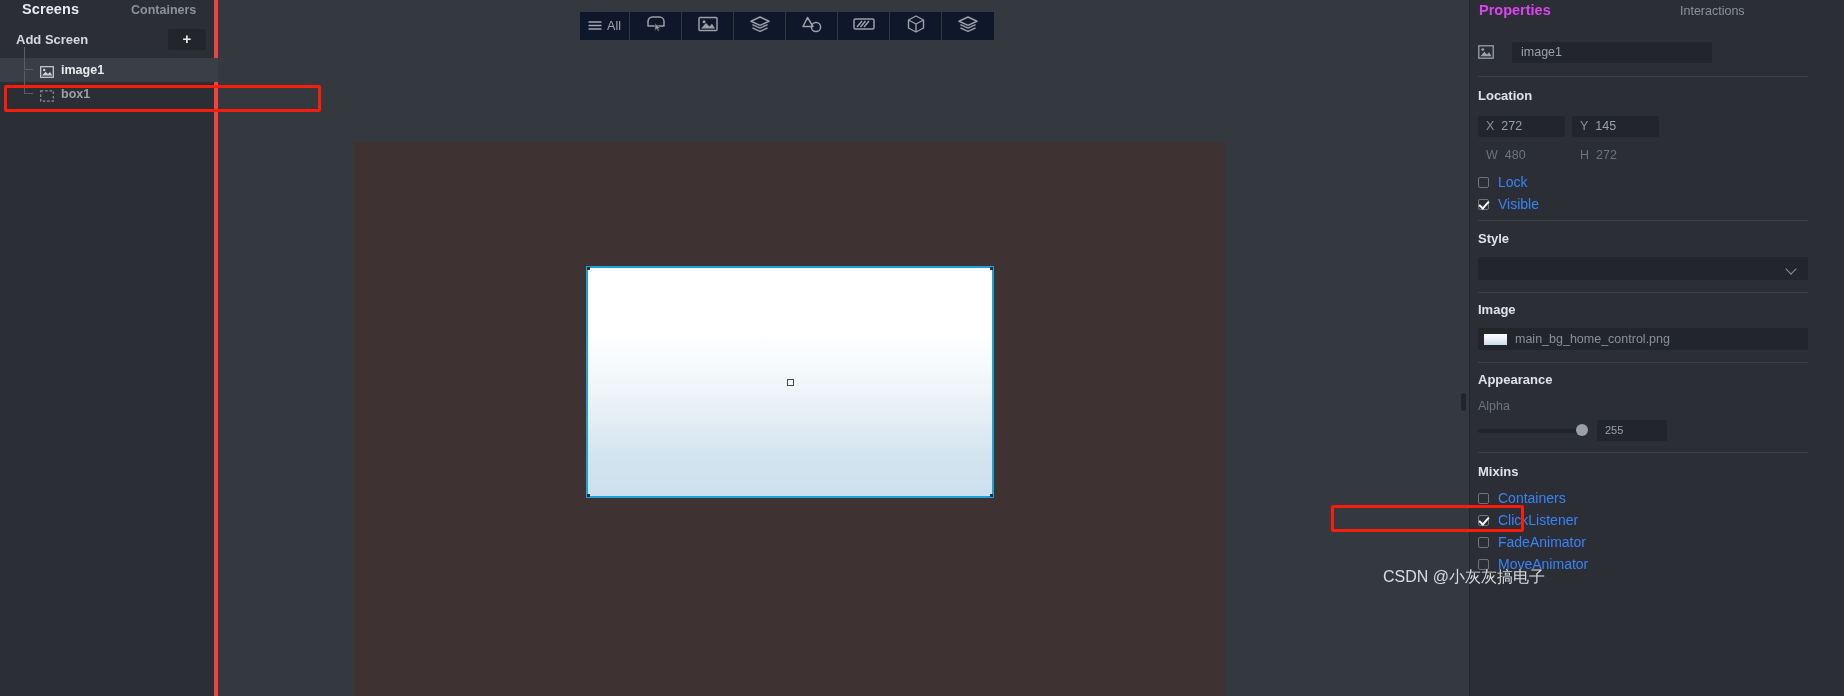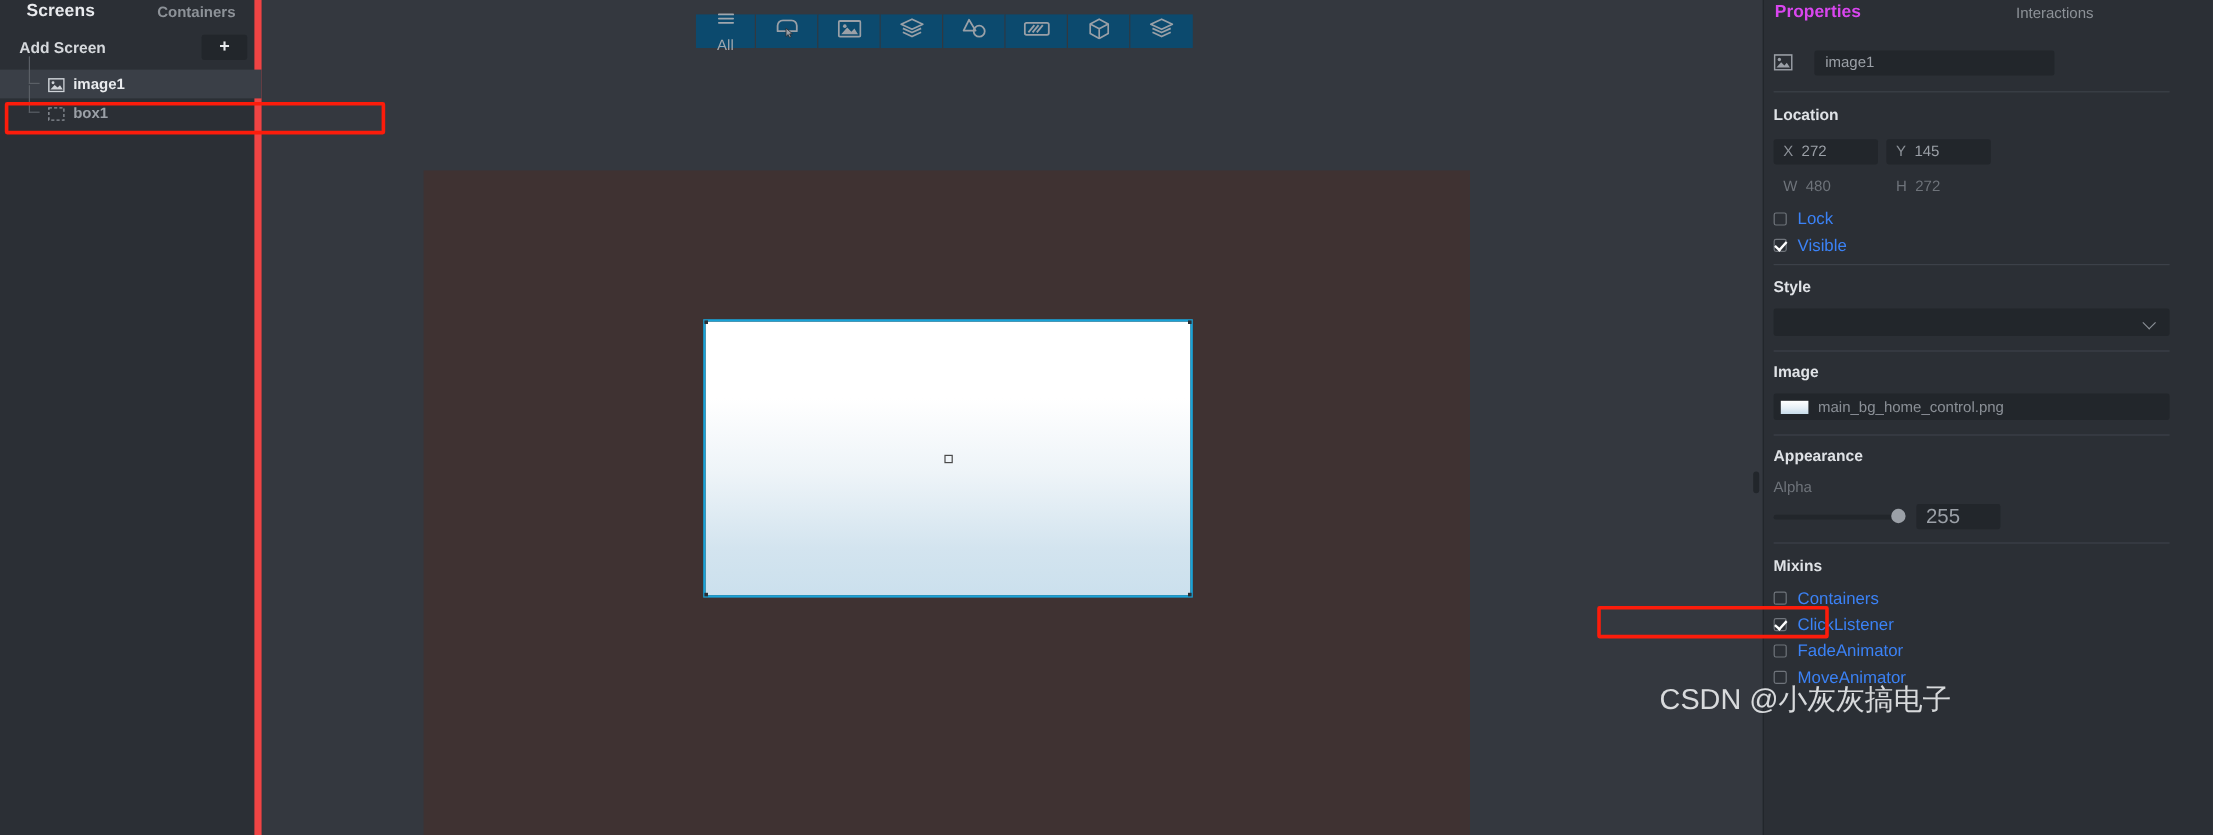--- a/index.html
+++ b/index.html
@@ -18,21 +18,21 @@
     background: #34383f;
   }
 
   
   .sidebar {
     position: absolute;
     left: 0; top: 0;
     width: 218px;
     height: 696px;
     background: #2b2f35;
-    border-right: 6px solid #ef4444;
+    border-right: 4px solid #ef4444;
   }
   .sidebar-tabs {
     position: relative;
     height: 24px;
     padding-top: 2px;
   }
   .tab-screens {
     position: absolute;
     left: 22px; top: 1px;
     font-size: 14.5px;
@@ -132,31 +132,30 @@
 
   
   .toolbar {
     position: absolute;
     left: 580px; top: 12px;
     display: flex;
     height: 28px;
     z-index: 20;
   }
   .tb-btn {
-    background: #0c4a6e;
+    background: #0f172a;
     border-right: 1px solid #34383f;
     height: 28px;
     min-width: 52px;
     display: flex;
     align-items: center;
     justify-content: center;
     gap: 5px;
     color: #9aa0a7;
     cursor: pointer;
-    flex-direction: column;
   }
   .tb-btn:last-child { border-right: none; }
   .tb-btn.first { min-width: 50px; padding: 0 8px; }
   .tb-label { font-size: 12.5px; color: #a0a6ad; }
 
   
   .canvas {
     position: absolute;
     left: 219px; top: 0;
     right: 375px; bottom: 0;
@@ -359,38 +358,38 @@
     background: #9ba0a7;
     cursor: pointer;
   }
   .alpha-val {
     position: absolute;
     left: 119px; top: 0;
     width: 70px; height: 21px;
     background: #22262b;
     border-radius: 2px;
     color: #9ba0a7;
-    font-size: 17px;
+    font-size: 11px;
     line-height: 21px;
     padding-left: 8px;
     cursor: text;
   }
   .highlight-box-mixin {
     position: absolute;
     left: 1331px; top: 505px;
     width: 193px; height: 27px;
     border: 3px solid #fc1c0b;
     border-radius: 2px;
     pointer-events: none;
     z-index: 40;
   }
   .watermark {
     position: absolute;
     left: 1383px; top: 567px;
-    font-size: 24px;
+    font-size: 16px;
     color: #e6e8ea;
     opacity: .92;
     white-space: nowrap;
     z-index: 45;
     font-family: "Liberation Sans", sans-serif;
   }
 </style>
 </head>
 <body>
 

